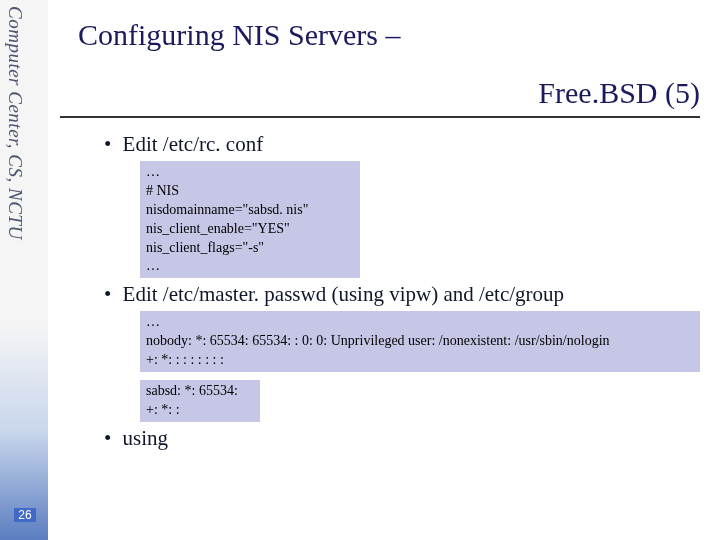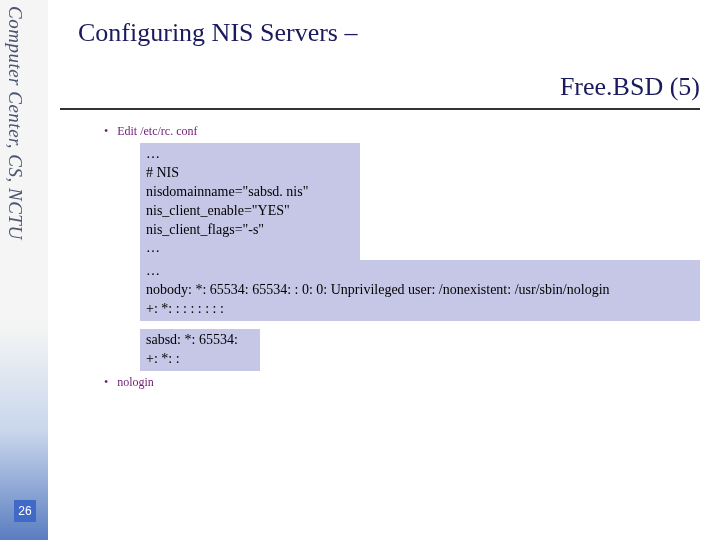--- a/index.html
+++ b/index.html
@@ -29,38 +29,38 @@
     font-size: 19px;
     color: #4a5570;
     letter-spacing: 0.5px;
     white-space: nowrap;
   }
   .page-num {
     position: absolute;
     left: 14px;
     bottom: 18px;
     width: 22px;
-    height: 22px;
+    height: 14px;
     background: #4169c8;
     color: #fff;
     font-size: 12px;
     display: flex;
     align-items: center;
     justify-content: center;
     font-family: Arial, sans-serif;
   }
   .content {
     position: absolute;
     left: 60px;
     top: 0;
     right: 10px;
   }
   .title {
     margin-top: 18px;
-    font-size: 26px;
+    font-size: 30px;
     color: #1a1a5c;
     padding-bottom: 6px;
   }
   .title-line1 { padding-left: 18px; }
   .title-line2 { padding-left: 80px; text-align: right; }
   .title-wrap { border-bottom: 2px solid #333; margin-bottom: 14px; margin-right:10px; }
   .section {
     margin-left: 26px;
     font-size: 20px;
     color: #000;
@@ -68,22 +68,22 @@
   }
   .section::before {
     content: "❑ ";
     color: #000;
     font-size: 16px;
     position: relative;
     top: -2px;
   }
   .bullet {
     margin-left: 60px;
-    font-size: 12px;
-    color: #701a75;
+    font-size: 21px;
+    color: #0f172a;
     margin-top: 4px;
     margin-bottom: 4px;
   }
   .bullet::before {
     content: "• ";
     margin-left: -16px;
     padding-right: 6px;
   }
   .codebox {
     margin-left: 80px;
@@ -117,21 +117,22 @@
 
 
   <div class="bullet">Edit /etc/rc. conf</div>
   <div class="codebox narrow">…
 # NIS
 nisdomainname="sabsd. nis"
 nis_client_enable="YES"
 nis_client_flags="-s"
 …</div>
 
+  <div class="bullet">Edit /etc/master. passwd (using vipw) and /etc/group</div>
   <div class="codebox wide">…
 nobody: *: 65534: 65534: : 0: 0: Unprivileged user: /nonexistent: /usr/sbin/nologin
 +: *: : : : : : : :</div>
   <div class="spacer"></div>
   <div class="codebox small">sabsd: *: 65534:
 +: *: :</div>
 
-  <div class="bullet">nologin</div>
+  <div class="bullet">using</div>
 </div>
 
 </body></html>

